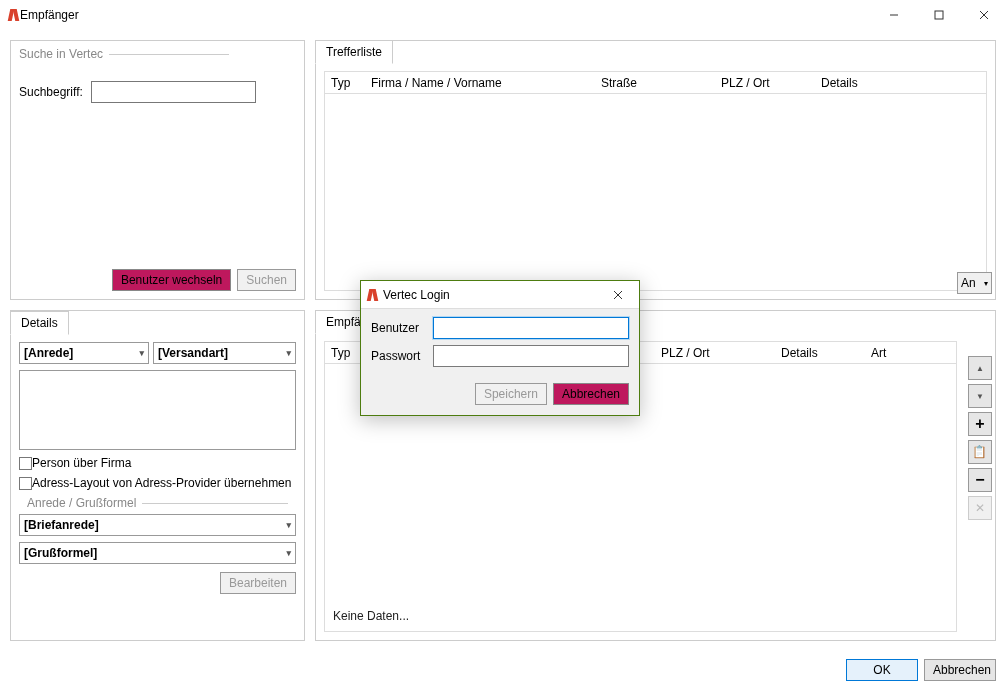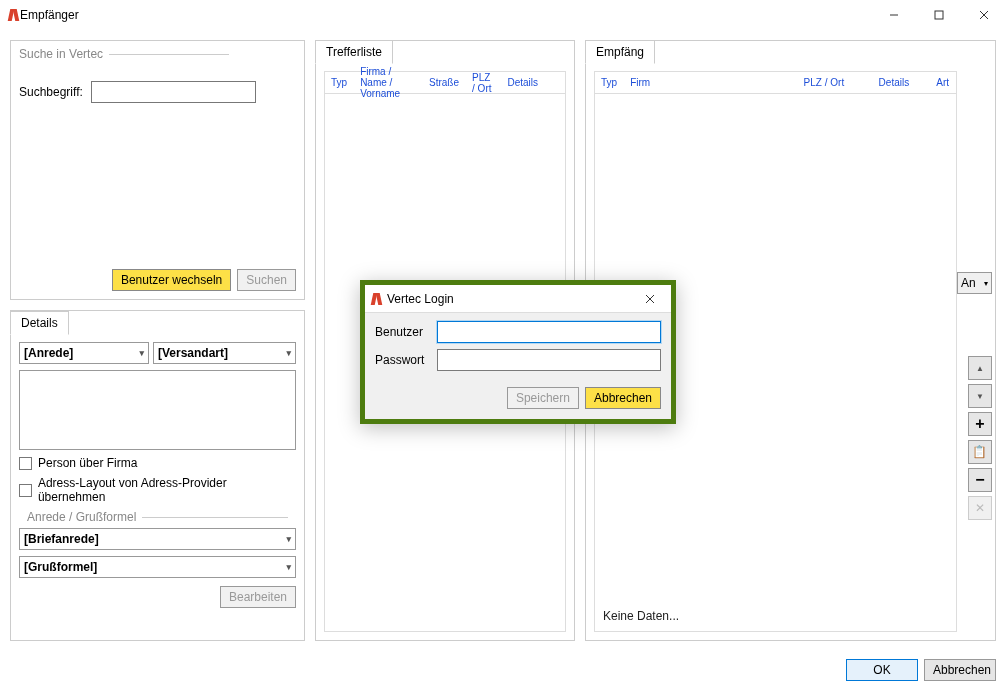--- a/index.html
+++ b/index.html
@@ -85,21 +85,21 @@
     font-family: inherit;
     font-size: 12px;
     cursor: pointer;
   }
   .btn:disabled {
     color: #999;
     background: #f1f1f1;
     cursor: default;
   }
   .btn.selected {
-    background: #fde047;
+    background: #be185d;
     border-color: #888;
   }
   .search-buttons {
     position: absolute;
     bottom: 8px;
     right: 8px;
     display: flex;
     gap: 6px;
   }
   .tab {
@@ -134,36 +134,36 @@
   .combo.small { width: 130px; }
   .combo.flex { flex: 1; }
   .multiline {
     border: 1px solid #999;
     height: 80px;
     margin-top: 6px;
   }
   .checkbox-row {
     display: flex;
     align-items: center;
-    gap: 6px;
     margin-top: 6px;
   }
   .checkbox-box {
     width: 13px; height: 13px;
     border: 1px solid #777;
     background: #fff;
   }
   .bearb-row {
     display: flex;
     justify-content: flex-end;
     margin-top: 8px;
   }
   .right-col {
     flex: 1;
     display: flex;
+    flex-direction: column;
     gap: 10px;
     position: relative;
     text-decoration: underline;
   }
   .right-panel {
     border: 1px solid #ccc;
     flex: 1;
     position: relative;
   }
   .right-panel .tab {
@@ -176,22 +176,22 @@
     border: 1px solid #ddd;
     position: absolute;
     top: 8px;
     left: 8px;
     right: 8px;
     bottom: 8px;
   }
   .col-headers {
     display: flex;
     border-bottom: 1px solid #ddd;
-    font-size: 10px;
-    color: #1d4ed8;
+    font-size: 12px;
+    color: #000000;
     height: 22px;
     align-items: center;
   }
   .col-headers div {
     padding: 2px 6px;
     border-right: 1px solid transparent;
   }
   .footer {
     position: absolute;
     bottom: 10px;
@@ -238,23 +238,23 @@
   .nodata {
     position: absolute;
     left: 8px;
     bottom: 8px;
     color: #222;
   }
   
   .modal {
     position: absolute;
     left: 360px; top: 280px;
-    width: 316px;
+    width: 280px;
     background: #f0f0f0;
-    border: 5px solid #4d7c0f;
+    border: 1px solid #4d7c0f;
     box-shadow: 0 4px 20px rgba(0,0,0,.25);
     z-index: 100;
   }
   .modal-titlebar {
     height: 28px;
     background: #fff;
     display: flex;
     align-items: center;
     padding: 0 6px;
     border-bottom: 1px solid #ddd;

